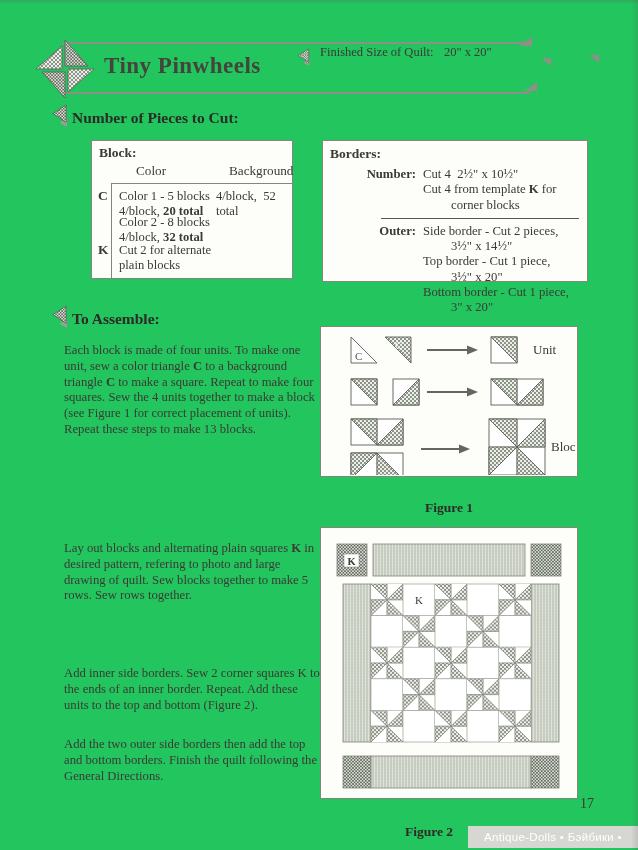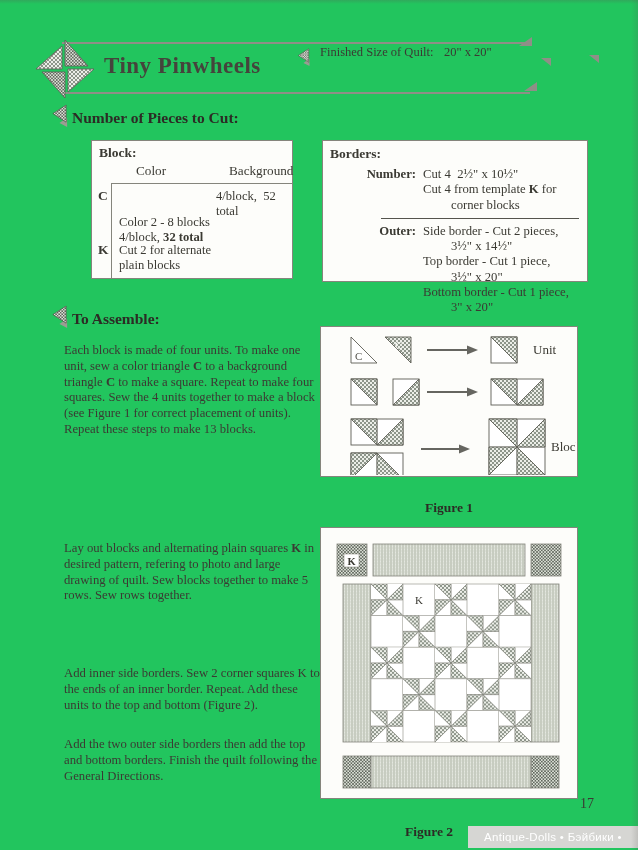--- a/index.html
+++ b/index.html
@@ -142,20 +142,24 @@
   </div>
 
   <div class="box block-box">
     <div class="bb-title">Block:</div>
     <div class="bb-col1">Color</div>
     <div class="bb-col2">Background</div>
     <div class="bb-hline"></div>
     <div class="bb-vline"></div>
     <div class="bb-key bb-keyC">C</div>
     <div class="bb-key bb-keyK">K</div>
+    <div class="bb-cell bb-r1">
+      <div class="bline">Color 1 - 5 blocks</div>
+      <div class="bline">4/block, <b>20 total</b></div>
+    </div>
     <div class="bb-cell bb-r2">
       <div class="bline">Color 2 - 8 blocks</div>
       <div class="bline">4/block, <b>32 total</b></div>
     </div>
     <div class="bb-cell bb-r3">
       <div class="bline">Cut 2 for alternate</div>
       <div class="bline">plain blocks</div>
     </div>
     <div class="bb-bg">4/block,  52 total</div>
   </div>

